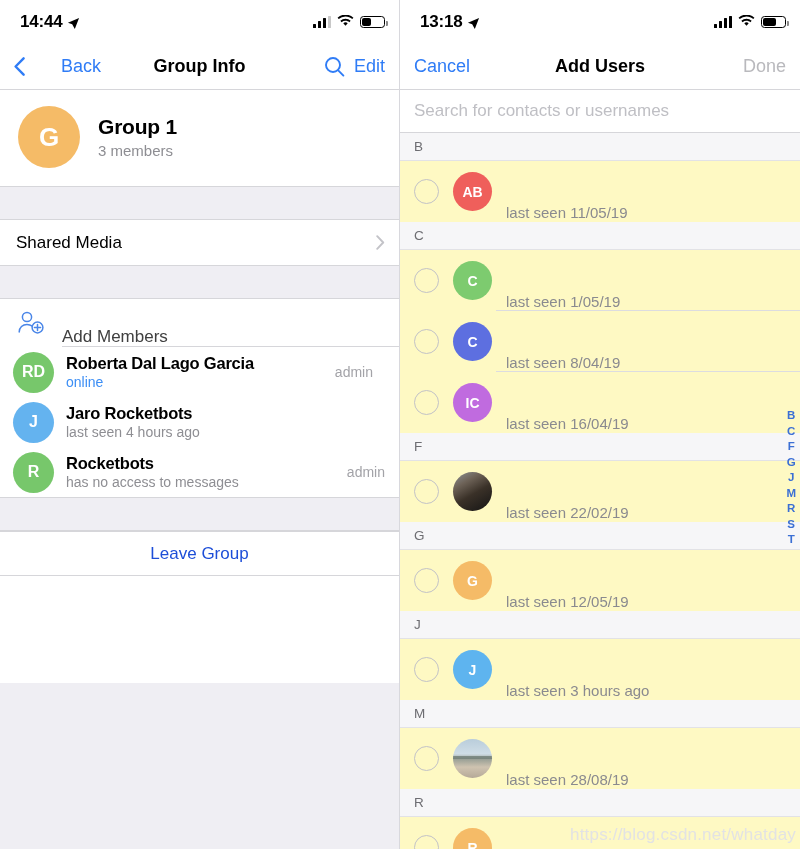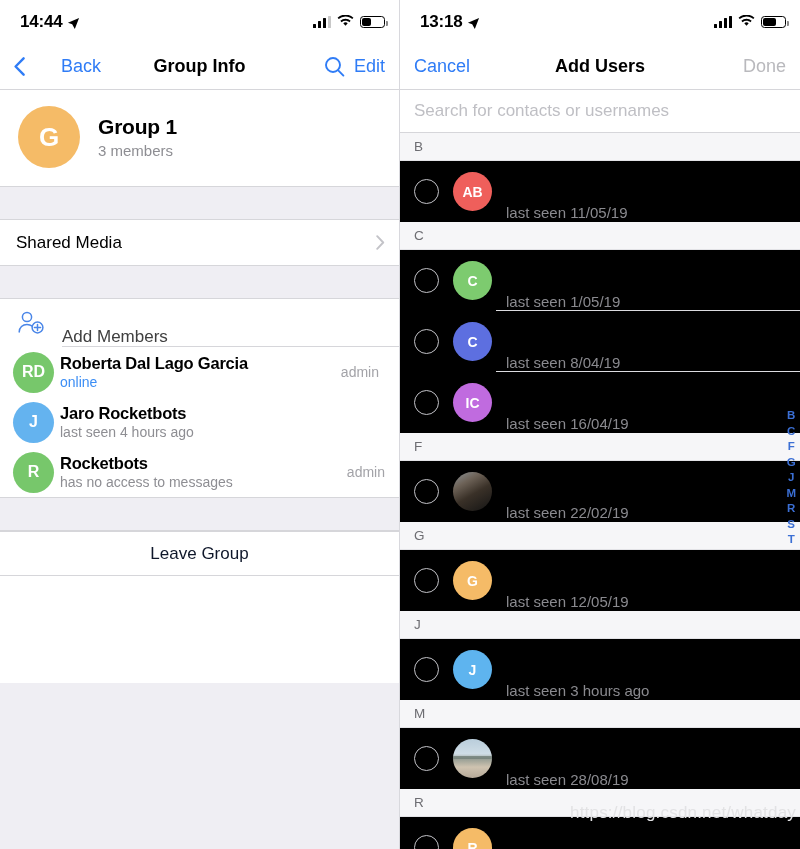--- a/index.html
+++ b/index.html
@@ -72,55 +72,55 @@
   }
   .row .sep { position: absolute; left: 16px; right: 0; bottom: 0; height: 1px; background: #d6d6da; }
   .row-label { font-size: 17px; color: #000; }
   .row-value { margin-left: auto; font-size: 17px; color: #8e8e93; }
   .chev-r { width: 9px; height: 15px; margin-left: 9px; flex: 0 0 auto; }
 
   .addrow { display: flex; align-items: center; gap: 16px; min-height: 46px; padding: 0 16px; background:#fff; position: relative; }
   .addrow .addlabel { font-size: 17px; color: #404040; margin-top: 28px; }
   .adduser-ic { width: 30px; height: 26px; }
 
-  .member { display: flex; align-items: center; gap: 6px; min-height: 50px; padding: 3px 14px 3px 13px; background: #fff; position: relative; }
+  .member { display: flex; align-items: center; gap: 12px; min-height: 50px; padding: 3px 14px 3px 13px; background: #fff; position: relative; }
   .m-texts { display: flex; flex-direction: column; gap: 1px; min-width: 0; }
   .m-name { font-size: 16.5px; font-weight: bold; color: #000; letter-spacing: -0.2px; }
   .m-status { font-size: 14px; color: #8e8e93; }
   .m-status.online { color: #3c8ef5; }
   .m-admin { margin-left: auto; font-size: 14px; color: #a3a3a8; }
 
   .leaverow { display:flex; align-items:center; justify-content:center; height: 45px; background:#fff;
     border-top: 1px solid #d6d6da; border-bottom: 1px solid #d6d6da; }
-  .leave-label { font-size: 17px; color: #0f172a; }
+  .leave-label { font-size: 17px; color: #1d4ed8; }
   .filler { background: #efeef3; flex: 1; }
 
   
   .searchbar { height: 43px; display: flex; align-items: center; padding: 0 14px; background: #fff; border-bottom: 1px solid #d6d6da; }
   .search-ph { font-size: 17px; color: #bfbfc4; }
   .sectionhead {
     height: 28px; display: flex; align-items: center; padding: 0 14px;
     background: #f6f6f8; font-size: 13.5px; color: #6d6d72;
     border-bottom: 1px solid #e2e2e6;
   }
-  .contact { display: flex; align-items: center; gap: 14px; min-height: 61px; padding: 0 14px; background:#000000; position: relative; }
+  .contact { display: flex; align-items: center; gap: 14px; min-height: 61px; padding: 0 14px; background:#fef9c3; position: relative; }
   .contact .sep { position: absolute; left: 96px; right: 0; bottom: 0; height: 1px; background: #dcdce0; }
   .checkcircle { width: 25px; height: 25px; border-radius: 50%; border: 1.4px solid #c2c2c7; flex: 0 0 auto; }
   .c-seen { font-size: 15px; color: #8a8a8f; }
   .c-col { display:flex; flex-direction:column; justify-content:center;margin-top:42px; }
   .c-name { font-size: 16px; font-weight: bold; color:#000; height: 0; overflow: hidden; }
 
   .indexbar {
     position: absolute; right: 4px; top: 410px;
     display: flex; flex-direction: column; align-items: center; gap: 4px; z-index: 5;
   }
   .indexbar span { font-size: 11.5px; font-weight: bold; color: #3b6fd4; line-height: 1; }
 
   .watermark {
-    position: absolute; right: 4px; bottom: 26px;
+    position: absolute; right: 4px; bottom: 4px;
     font-size: 17px; color: #e2e2e4; white-space: nowrap; z-index: 6;
     letter-spacing: 0.2px;
     margin-top: 47px;
   }
 
   
   .ph-dark { background: linear-gradient(150deg,#8e9499 0%,#6d6257 28%,#3a3128 55%,#141414 100%); }
   .ph-beach { background: linear-gradient(180deg,#b9cddb 0%,#cfdde6 38%,#9aa096 52%,#cfc3b0 72%,#b5a998 100%); }
   .ph-beach::after { content:""; position:absolute; left:0; right:0; top:44%; height:3px; background:#6c7a72; opacity:.75; }
 </style>

